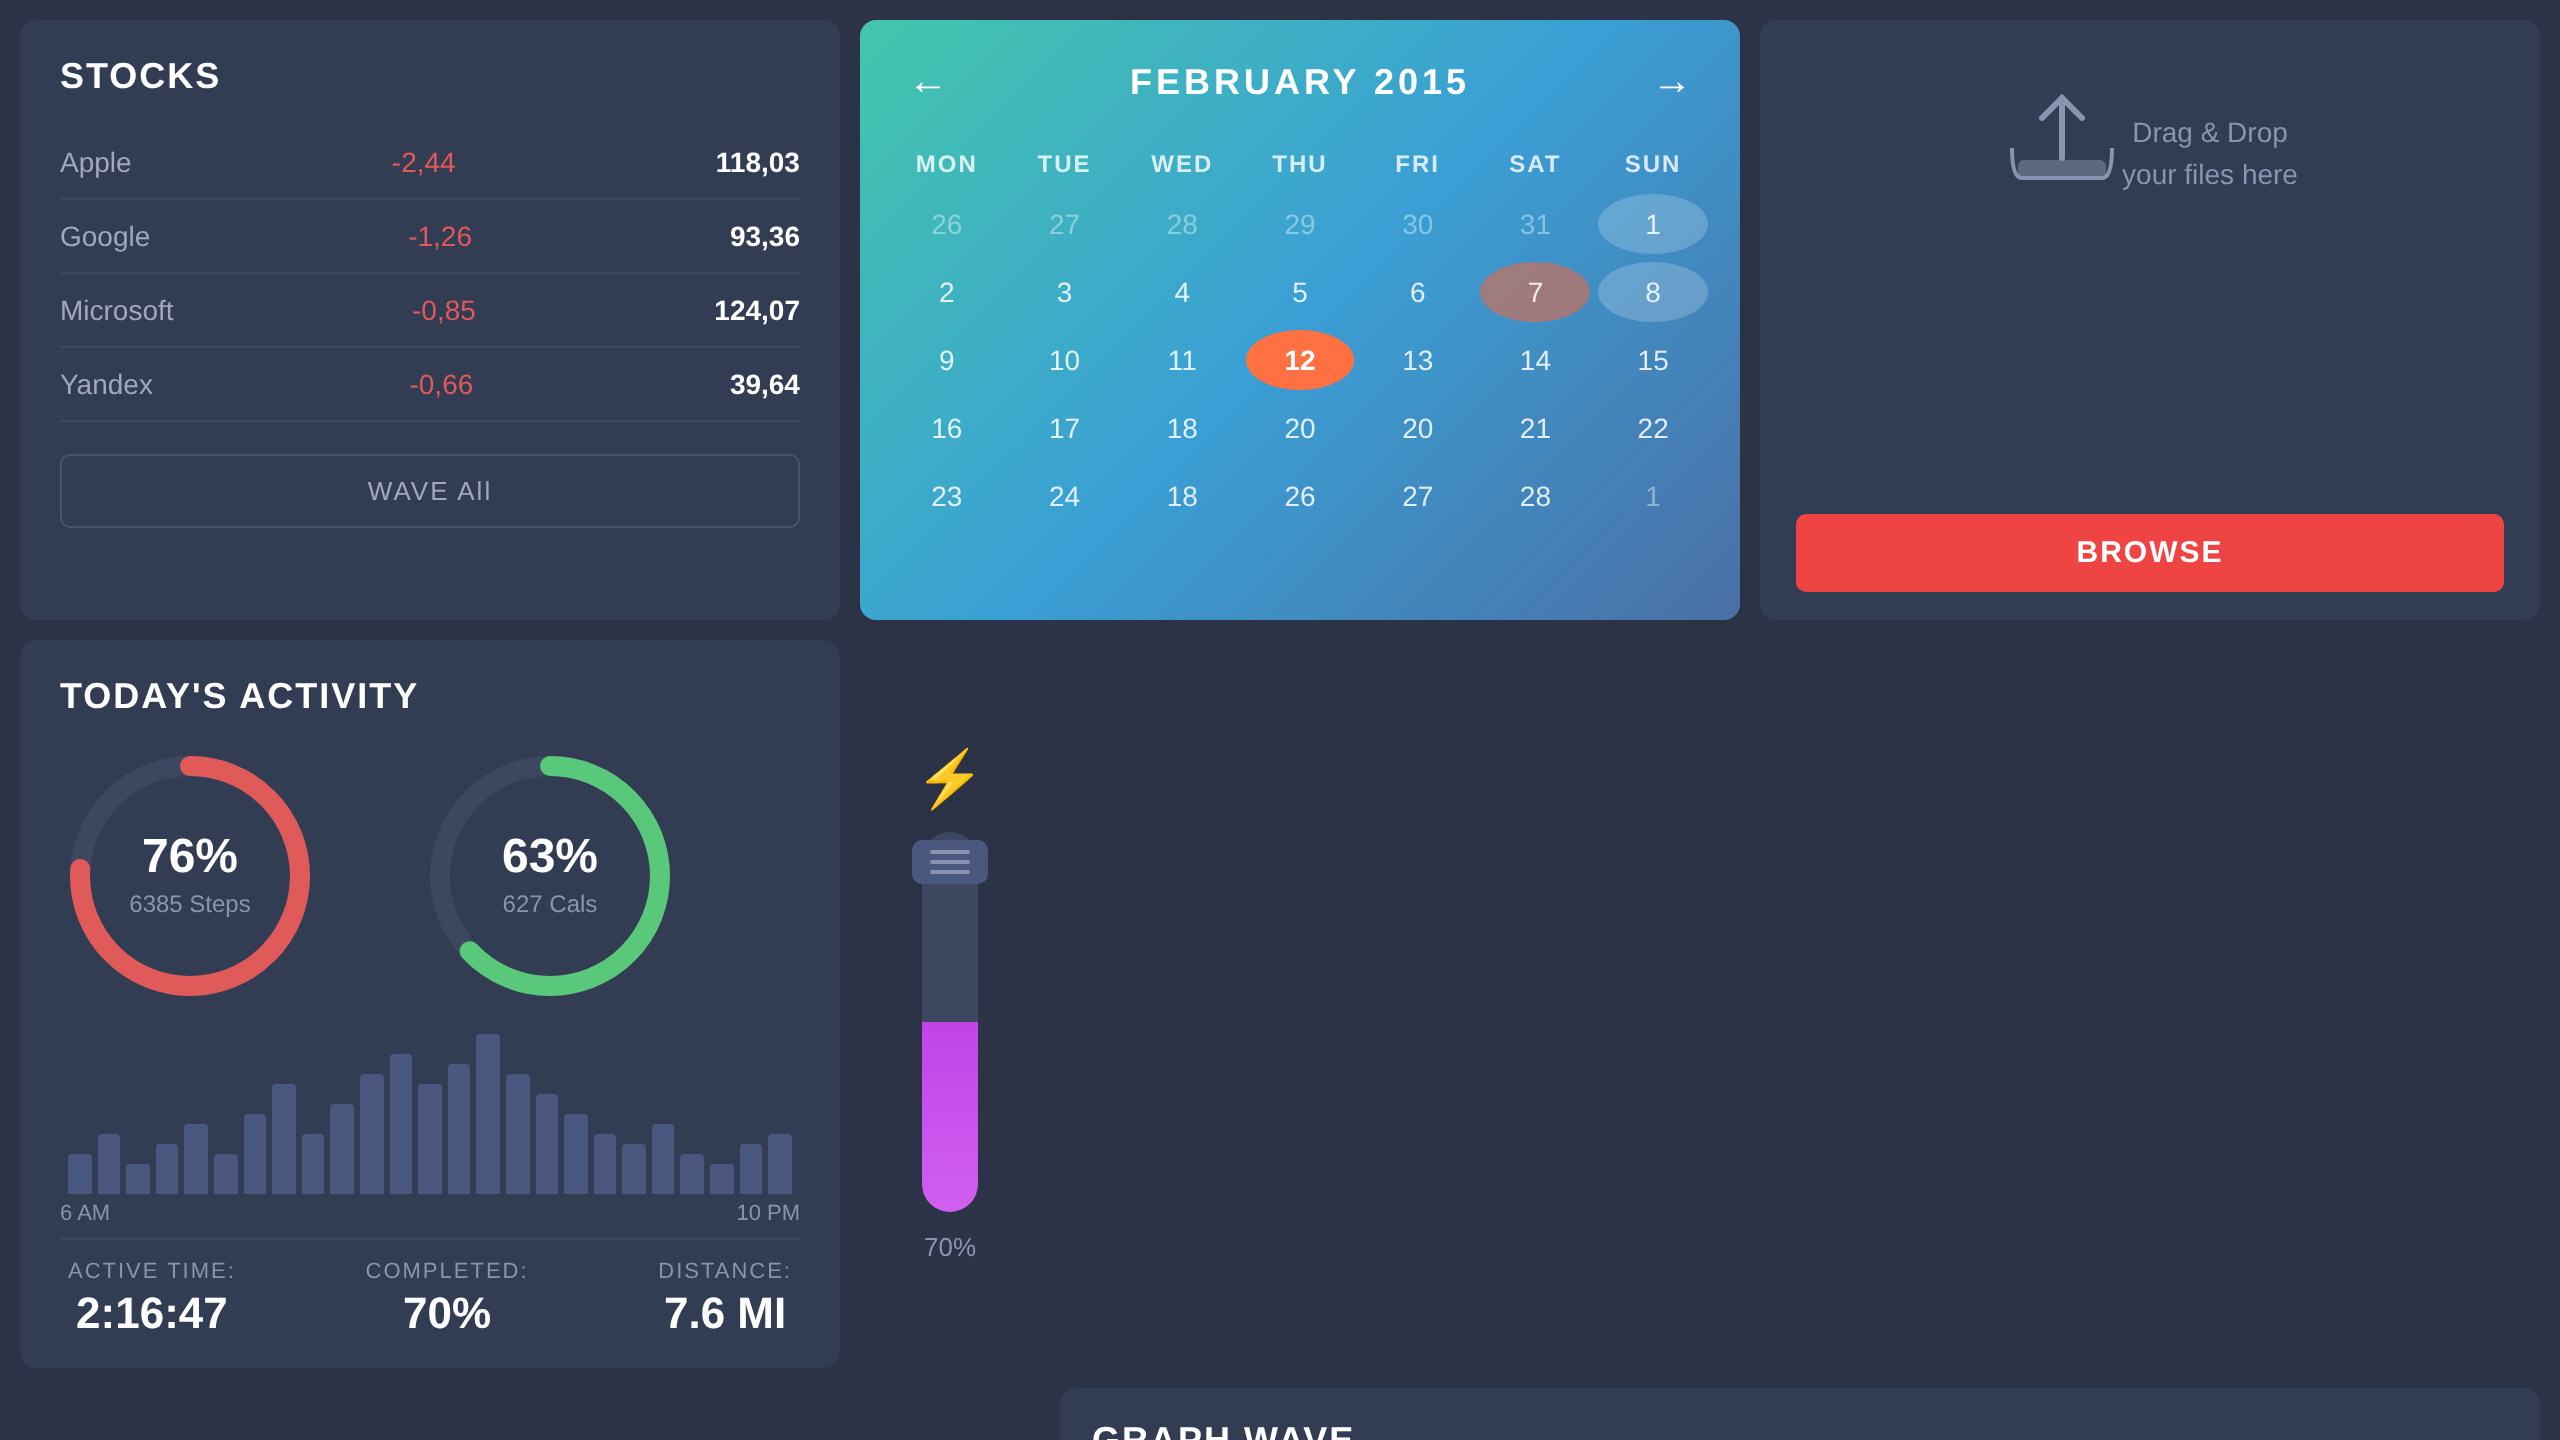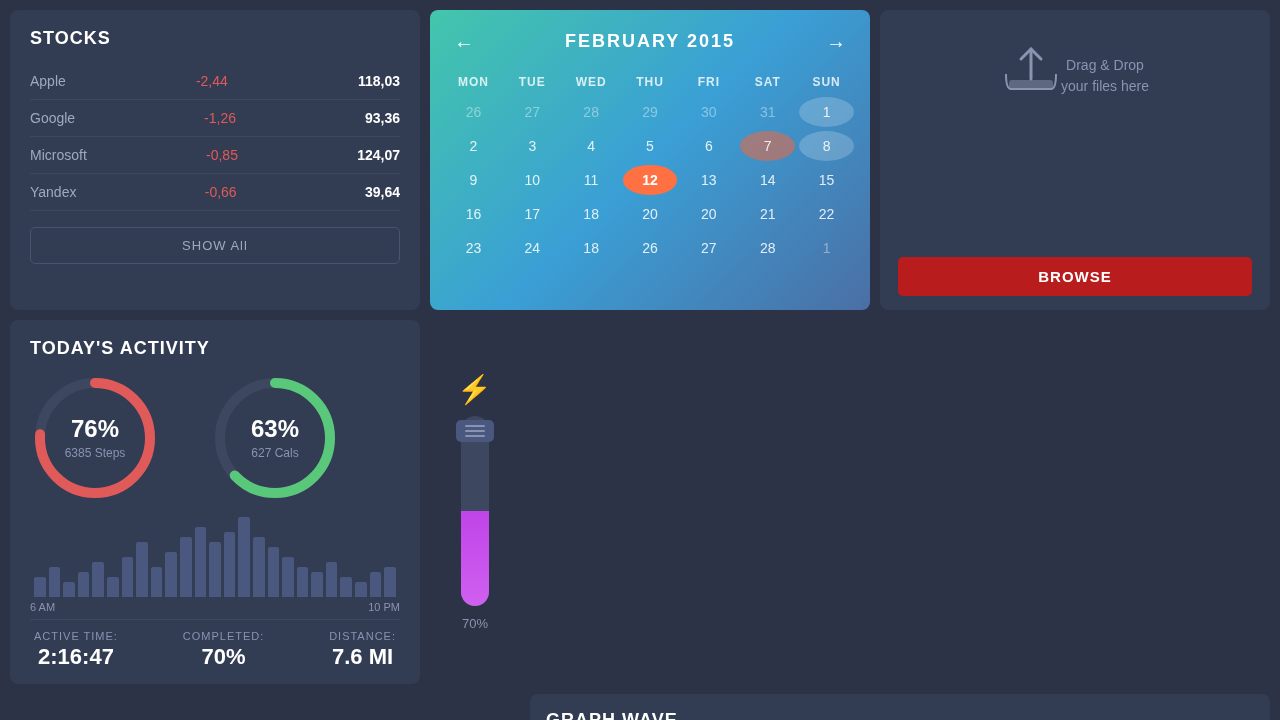--- a/index.html
+++ b/index.html
@@ -134,21 +134,21 @@
     .upload-icon-wrap {
       margin-bottom: 10px;
     }
     .upload-text {
       color: #8a93b0;
       font-size: 14px;
       text-align: center;
       line-height: 1.5;
     }
     .browse-btn {
-      background: #b91c1c;
+      background: #ef4444;
       color: #fff;
       border: none;
       border-radius: 5px;
       padding: 11px 60px;
       font-size: 15px;
       font-weight: 700;
       letter-spacing: 1px;
       cursor: pointer;
       width: 100%;
     }
@@ -315,21 +315,21 @@
     <span class="stock-name">Microsoft</span>
     <span class="stock-change ">-0,85</span>
     <span class="stock-price">124,07</span>
   </div>
         <div class="stock-row">
     <span class="stock-name">Yandex</span>
     <span class="stock-change ">-0,66</span>
     <span class="stock-price">39,64</span>
   </div>
       </div>
-    <button class="show-all-btn">SHOW All</button>
+    <button class="show-all-btn">WAVE All</button>
   </div>
 
   <div class="calendar-panel">
     <div class="calendar-header">
       <button class="cal-nav">←</button>
       <span class="cal-title">FEBRUARY 2015</span>
       <button class="cal-nav">→</button>
     </div>
     <div class="calendar-grid" id="calendar-grid">
         <div class="cal-day-header">MON</div>

